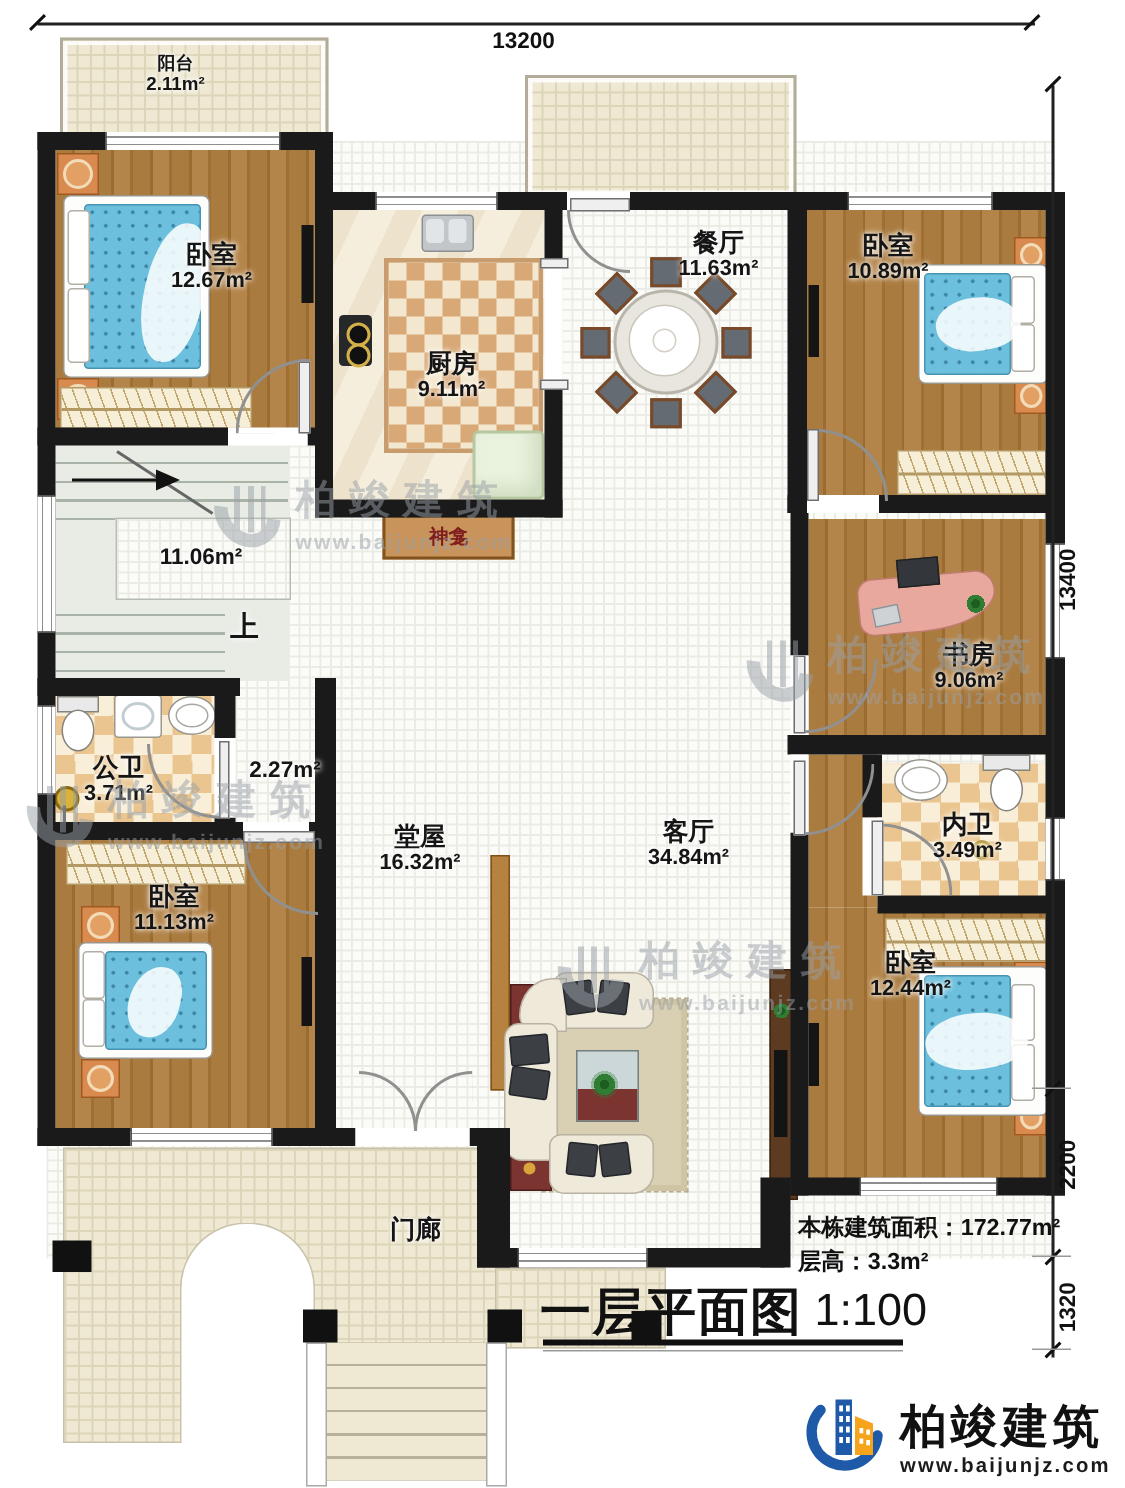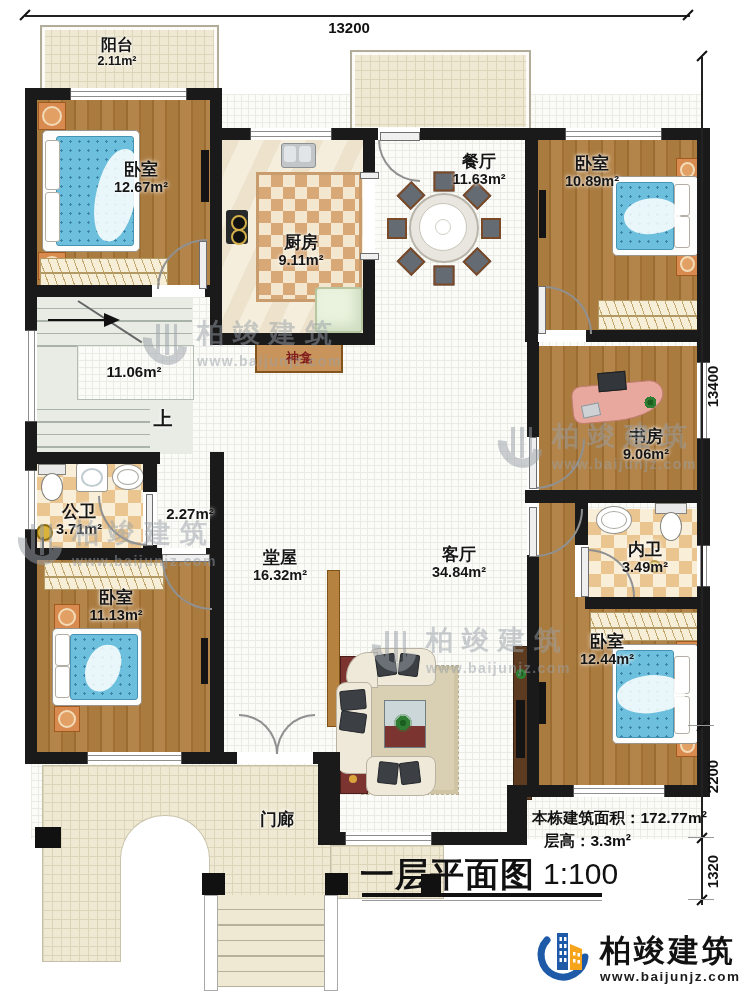--- a/index.html
+++ b/index.html
@@ -52,21 +52,21 @@
   .sink::after{content:"";position:absolute;inset:4px;border:1px solid #a9a7a0;border-radius:50%;}
   .toilet-tank{position:absolute;background:#e9e9e9;border:1px solid #85837d;}
   .toilet-bowl{position:absolute;background:#fff;border:1px solid #85837d;border-radius:50%;}
   .washer{position:absolute;background:#fff;border:1px solid #9a9890;border-radius:3px;}
   .washer::after{content:"";position:absolute;inset:4px;border-radius:50%;border:2px solid #c2cdd2;}
   
   .rlabel{position:absolute;transform:translateX(-50%);text-align:center;color:#151515;line-height:1.12;
     text-shadow:0 0 3px rgba(255,255,255,.95),0 0 5px rgba(255,255,255,.8);white-space:nowrap;}
   .rname{font-size:17px;font-weight:bold;}
   .rarea{font-size:14.5px;font-weight:bold;}
-  .rlabel.sm .rname{font-size:16px;}
+  .rlabel.sm .rname{font-size:12px;}
   .rlabel.sm .rarea{font-size:12.5px;}
   .onewood{font-size:13px;font-weight:bold;color:#7f1d1d;text-shadow:none;}
   
   .dimline{position:absolute;background:#222;}
   .tick{position:absolute;width:14px;height:2px;background:#111;transform:rotate(-45deg);}
   .dimtext{position:absolute;font-weight:bold;font-size:15px;color:#111;text-align:center;}
   .vdim{width:80px;transform:rotate(-90deg);}
   .stub{position:absolute;background:#999;}
   
   .wm{position:absolute;display:flex;align-items:center;gap:10px;color:#98a0a7;opacity:.5;}
@@ -432,21 +432,21 @@
     <div class="stub" style="left:688px;top:899px;width:26px;height:1px;"></div>
     <div class="dimtext vdim" style="left:672px;top:378px;">13400</div>
     <div class="dimtext vdim" style="left:672px;top:768px;">2200</div>
     <div class="dimtext vdim" style="left:672px;top:863px;">1320</div>
   </div>
 
   <div class="layer">
     <div class="anno" style="left:532px;top:808px;">
       <span>本栋建筑面积：</span><span class="val">172.77m²</span>
     </div>
-    <div class="anno" style="left:544px;top:831px;">
+    <div class="anno" style="left:532px;top:831px;">
       <span>层高：</span><span class="val">3.3m²</span>
     </div>
 
     <div class="tb-title" style="left:360px;top:852px;">一层平面图</div>
     <div class="tb-scale" style="left:543px;top:857px;">1:100</div>
     <div class="abs" style="left:362px;top:893px;width:240px;height:4px;background:#111;"></div>
     <div class="abs" style="left:362px;top:900px;width:240px;height:1px;background:#9a9a9a;"></div>
 
 
     <div class="logo" style="left:534px;top:930px;">

